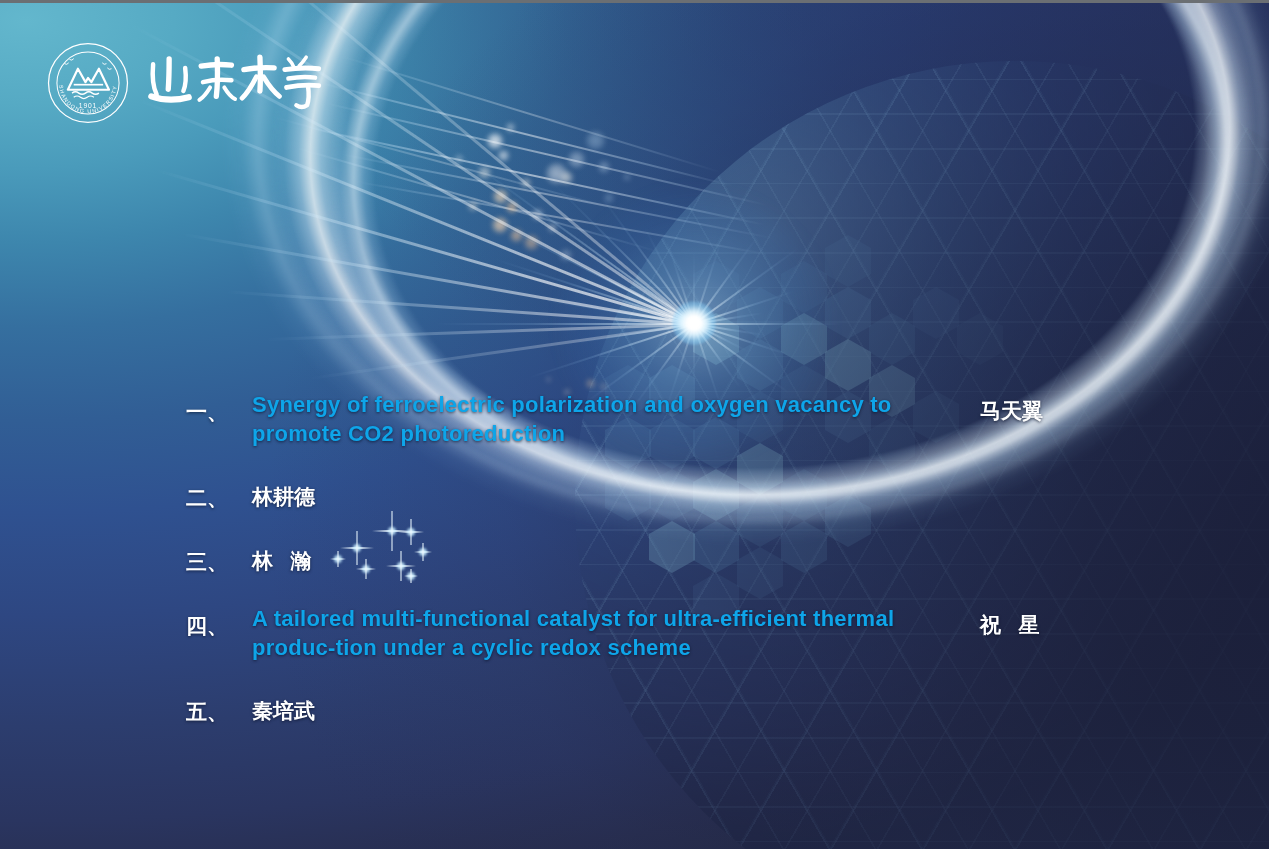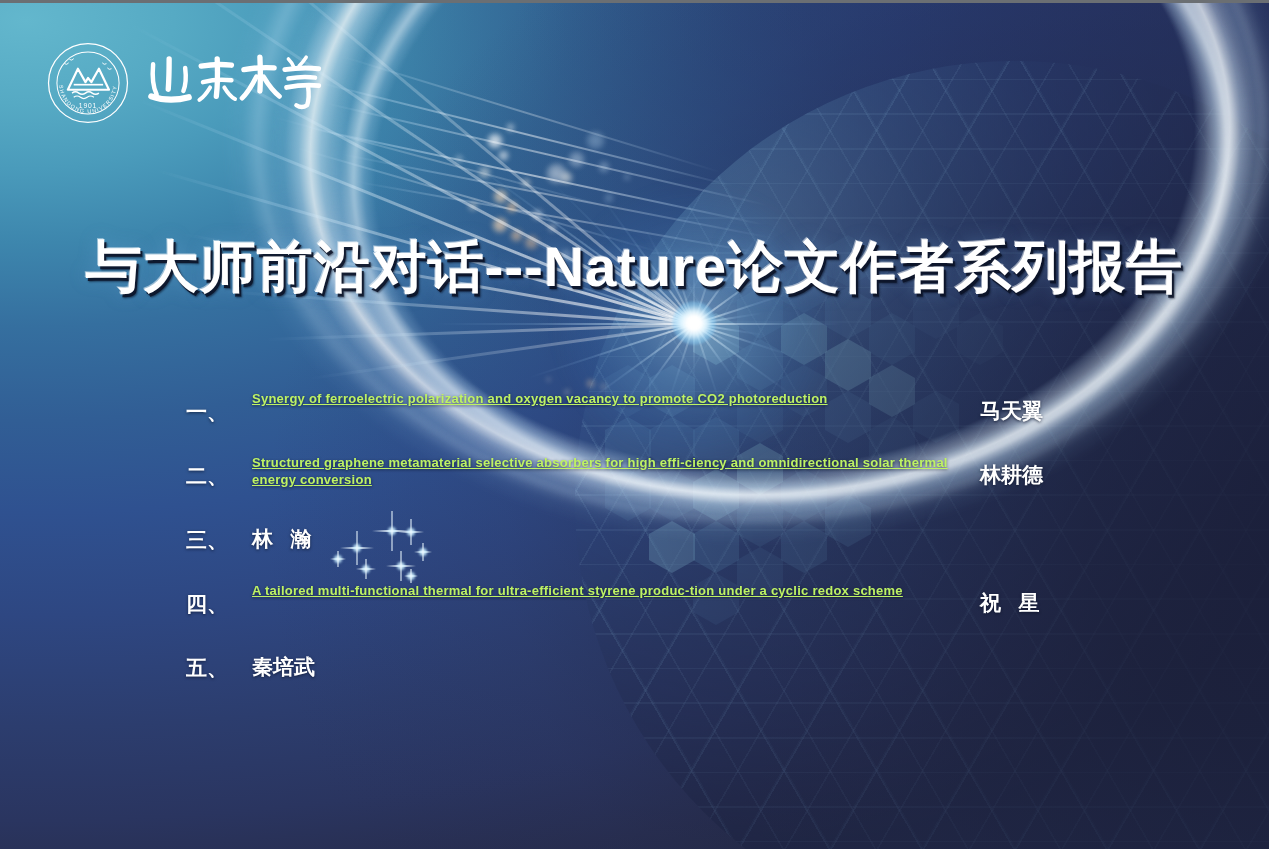--- a/index.html
+++ b/index.html
@@ -238,28 +238,27 @@
     font-size:21px;
     font-weight:bold;
     color:#ffffff;
     line-height:1.28;
     padding-top:8px;
     letter-spacing:0;
     text-shadow:0 1px 3px rgba(8,16,36,.65);
   }
   .ttl{
     flex:1 1 auto;
-    font-size:13px;
+    font-size:22px;
     font-weight:bold;
-    color:#bef264;
+    color:#0ea5e9;
     line-height:1.30;
     letter-spacing:.25px;
     text-shadow:0 1px 3px rgba(8,16,36,.7);
     padding-right:16px;
-    text-decoration:underline;
   }
   .spk{
     flex:0 0 116px;
     text-align:left;
     font-size:21px;
     font-weight:bold;
     color:#ffffff;
     line-height:1.30;
     padding-top:6px;
     white-space:pre;
@@ -479,40 +478,38 @@
         <path d="M160 14 q4 4 6 9" stroke-width="4"></path>
         <path d="M180 12 q-4 6 -8 10" stroke-width="4"></path>
         <path d="M156 26 q20 -3 38 -1" stroke-width="5.5"></path>
         <path d="M160 36 q16 -3 30 -1" stroke-width="5"></path>
         <path d="M158 46 q20 -4 36 -2" stroke-width="5.5"></path>
         <path d="M182 44 q2 14 -1 22 q-6 4 -12 0" stroke-width="5"></path>
       </g>
     </svg>
   </div>
 
-  <div class="title">与大师前沿对话---Nature论文作者系列报告</div>
 
   <div class="list" id="program-list">
       <div class="row">
         <div class="num">一、</div>
         <div class="ttl">Synergy of ferroelectric polarization and oxygen vacancy to promote CO2 photoreduction</div>
         <div class="spk">马天翼</div>
       </div>
       <div class="row">
         <div class="num">二、</div>
-        <div class="ttl">Structured graphene metamaterial selective absorbers for high effi-ciency and omnidirectional solar thermal energy conversion</div>
         <div class="spk">林耕德</div>
       </div>
       <div class="row">
         <div class="num">三、</div>
         <div class="spk">林   瀚</div>
       </div>
       <div class="row">
         <div class="num">四、</div>
-        <div class="ttl">A tailored multi-functional thermal for ultra-efficient styrene produc-tion under a cyclic redox scheme</div>
+        <div class="ttl">A tailored multi-functional catalyst for ultra-efficient thermal produc-tion under a cyclic redox scheme</div>
         <div class="spk">祝   星</div>
       </div>
       <div class="row">
         <div class="num">五、</div>
         <div class="spk">秦培武</div>
       </div>
     </div>
 
 </div>
 

